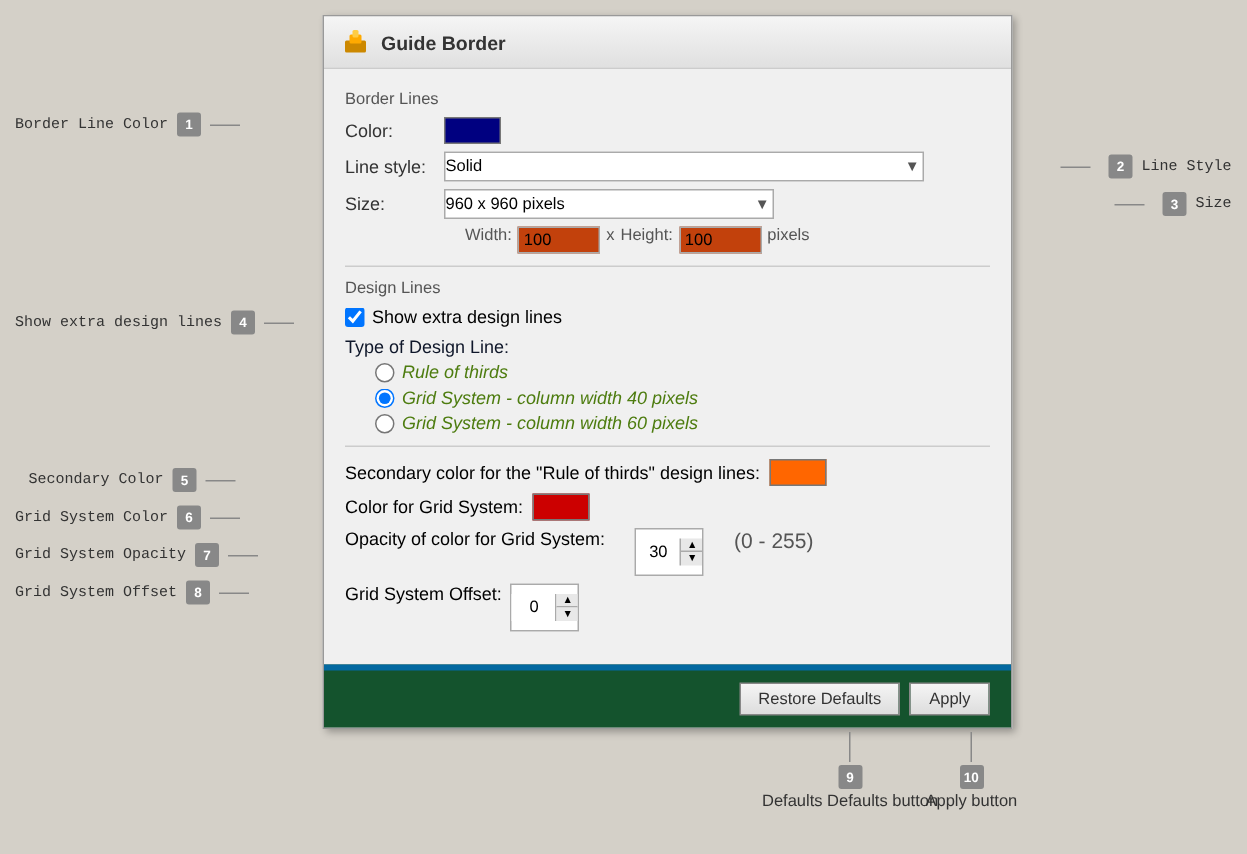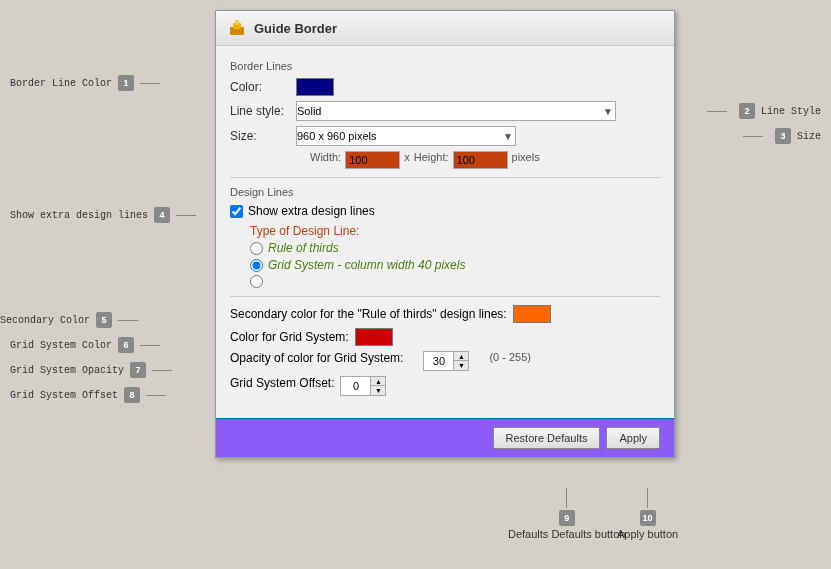--- a/index.html
+++ b/index.html
@@ -163,23 +163,22 @@
     }
 
     .radio-label {
       font-size: 12px;
       color: #4d7c0f;
       font-style: italic;
     }
 
     .type-label {
       font-size: 12px;
-      color: #c2410c;
+      color: #0f172a;
       margin-bottom: 3px;
-      margin-left: 20px;
     }
 
     .secondary-color-row {
       display: flex;
       align-items: center;
       gap: 6px;
       margin-bottom: 5px;
       margin-top: 4px;
     }
 
@@ -201,21 +200,21 @@
       display: flex;
       gap: 6px;
       margin-bottom: 8px;
     }
 
     .spinner-wrapper {
       display: inline-flex;
       align-items: center;
       border: 1px solid #aaa;
       background: #fff;
-      height: 20px;
+      height: 32px;
     }
 
     .spinner-input {
       width: 30px;
       height: 18px;
       border: none;
       border-right: 1px solid #aaa;
       font-size: 11px;
       padding: 0 3px;
       text-align: center;
@@ -237,31 +236,31 @@
       font-size: 7px;
       display: flex;
       align-items: center;
       justify-content: center;
       line-height: 1;
       padding: 0;
     }
     .spinner-btn:first-child { border-bottom: 1px solid #aaa; }
 
     .range-text {
-      font-size: 11px;
+      font-size: 14px;
       color: #555;
     }
 
     .footer-buttons {
       display: flex;
       justify-content: flex-end;
       gap: 6px;
       padding: 8px 14px;
-      border-top: 1px solid #0369a1;
-      background: #8b5cf6;
+      border-top: 4px solid #0369a1;
+      background: #14532d;
     }
 
     .dialog-button {
       height: 22px;
       padding: 0 12px;
       border: 1px solid #888;
       background: linear-gradient(to bottom, #f5f5f5, #ddd);
       font-size: 11px;
       cursor: pointer;
       color: #333;
@@ -350,21 +349,21 @@
   <div class="annotation-badge">1</div>
   <div class="annotation-line"></div>
 </div>
 
 <div class="annotation" style="position:absolute; left:10px; top:207px;">
   <span class="annotation-text">Show extra design lines</span>
   <div class="annotation-badge">4</div>
   <div class="annotation-line"></div>
 </div>
 
-<div class="annotation" style="position:absolute; left:0; top:312px;">
+<div class="annotation" style="position:absolute; left:19px; top:312px;">
   <span class="annotation-text">Secondary Color</span>
   <div class="annotation-badge">5</div>
   <div class="annotation-line"></div>
 </div>
 
 <div class="annotation" style="position:absolute; left:10px; top:337px;">
   <span class="annotation-text">Grid System Color</span>
   <div class="annotation-badge">6</div>
   <div class="annotation-line"></div>
 </div>
@@ -461,20 +460,21 @@
       <div class="radio-row">
         <input type="radio" name="design_type" style="">
         <span class="radio-label">Rule of thirds</span>
       </div>
       <div class="radio-row">
         <input type="radio" name="design_type" checked="" style="">
         <span class="radio-label">Grid System - column width 40 pixels</span>
       </div>
       <div class="radio-row">
         <input type="radio" name="design_type" style="">
+        <span class="radio-label">Grid System - column width 60 pixels</span>
       </div>
     </div>
 
     <div class="separator"></div>
 
     <div class="secondary-color-row">
       <span style="font-size:12px;">Secondary color for the "Rule of thirds" design lines:</span>
       <div class="color-swatch" style="background:#ff6600;"></div>
     </div>
 

